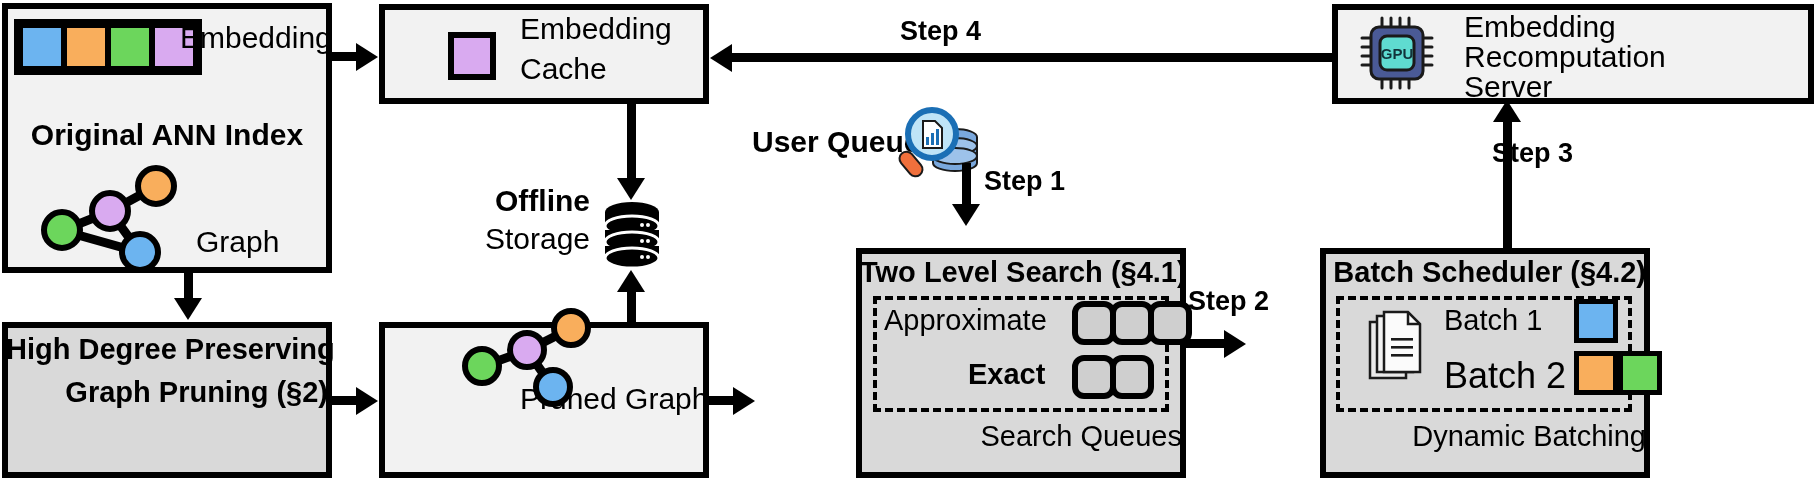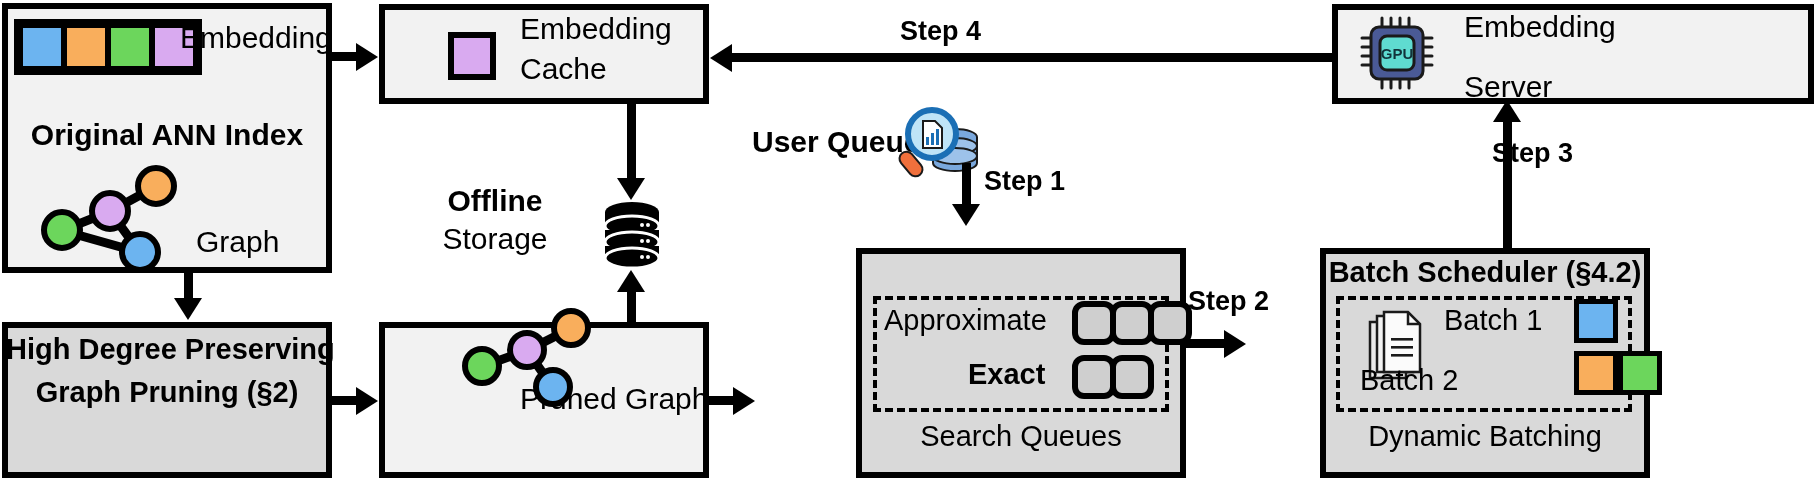--- a/index.html
+++ b/index.html
@@ -5,21 +5,21 @@
   html,body{margin:0;padding:0;background:#ffffff;}
   body{font-family:"Liberation Sans","DejaVu Sans",sans-serif;}
   #stage{position:relative;width:1817px;height:481px;background:#ffffff;overflow:hidden;}
 
   .box{position:absolute;box-sizing:border-box;border:6px solid #000;background:#f2f2f2;}
   .box.gray{background:#d9d9d9;}
   .dashed{position:absolute;box-sizing:border-box;border:4px dashed #000;}
 
   .lbl{position:absolute;color:#000;white-space:pre;line-height:1.12;}
   .bold{font-weight:bold;}
-  .ctr{text-align:center;}
+  .ctr{text-align:right;}
 
   
   .ln{position:absolute;background:#000;}
   .ah{position:absolute;width:0;height:0;}
   .ah.right{border-top:14px solid transparent;border-bottom:14px solid transparent;border-left:22px solid #000;}
   .ah.left{border-top:14px solid transparent;border-bottom:14px solid transparent;border-right:22px solid #000;}
   .ah.down{border-left:14px solid transparent;border-right:14px solid transparent;border-top:22px solid #000;}
   .ah.up{border-left:14px solid transparent;border-right:14px solid transparent;border-bottom:22px solid #000;}
 
   
@@ -132,20 +132,21 @@
       <rect x="33" y="29" width="3" height="12" fill="#1b6fb5"></rect>
       <rect x="38" y="25" width="3" height="16" fill="#1b6fb5"></rect>
     </svg>
   </div>
 
   <div class="ln" style="left:962px;top:163px;width:9px;height:48px;"></div>
   <div class="ah down" style="left:952px;top:204px;"></div>
   <div class="lbl bold" style="left:984px;top:166px;font-size:27px;">Step 1</div>
 
   <div class="box gray" style="left:856px;top:248px;width:330px;height:230px;"></div>
+  <div class="lbl bold ctr" style="left:860px;top:256px;width:322px;font-size:29px;">Two Level Search (§4.1)</div>
 
   <div class="dashed" style="left:873px;top:296px;width:296px;height:116px;"></div>
 
   <div class="lbl" style="left:884px;top:304px;font-size:29px;">Approximate</div>
   <div class="lbl" style="left:968px;top:358px;font-size:29px;font-weight:bold;">Exact</div>
 
   <div style="position:absolute;left:1074px;top:0;width:1px;height:1px;"></div>
   <div class="slot" style="left:1072px;top:301px;width:44px;height:44px;"></div>
   <div class="slot" style="left:1110px;top:301px;width:44px;height:44px;"></div>
   <div class="slot" style="left:1148px;top:301px;width:44px;height:44px;"></div>
@@ -169,21 +170,21 @@
       <path d="M11 6 h26 l10 10 v46 h-36 z" fill="#f2f2f2" stroke="#1a1a1a" stroke-width="2.5"></path>
       <path d="M18 2 h24 l12 12 v48 h-36 z" fill="#fbfbfb" stroke="#1a1a1a" stroke-width="2.5"></path>
       <path d="M42 2 v12 h12" fill="none" stroke="#1a1a1a" stroke-width="2.5"></path>
       <rect x="25" y="28" width="22" height="2.6" fill="#1a1a1a"></rect>
       <rect x="25" y="36" width="22" height="2.6" fill="#1a1a1a"></rect>
       <rect x="25" y="44" width="22" height="2.6" fill="#1a1a1a"></rect>
     </svg>
   </div>
 
   <div class="lbl" style="left:1444px;top:304px;font-size:29px;">Batch 1</div>
-  <div class="lbl" style="left:1360px;top:356px;font-size:29px;margin-top:8px;">Batch 2</div>
+  <div class="lbl" style="left:1444px;top:356px;font-size:36px;">Batch 2</div>
 
   <div style="position:absolute;left:1574px;top:299px;display:flex;">
       <div style="width: 44px; height: 44px; box-sizing: border-box; border: 5px solid rgb(0, 0, 0); background: rgb(108, 180, 240);"></div>
     </div>
   <div style="position:absolute;left:1574px;top:351px;display:flex;">
       <div style="width: 44px; height: 44px; box-sizing: border-box; border: 5px solid rgb(0, 0, 0); background: rgb(249, 174, 92);"></div>
       <div style="width: 44px; height: 44px; box-sizing: border-box; border: 5px solid rgb(0, 0, 0); background: rgb(108, 214, 92);"></div>
     </div>
 
   <div class="lbl ctr" style="left:1324px;top:420px;width:322px;font-size:29px;">Dynamic Batching</div>
@@ -214,20 +215,21 @@
         <line x1="64" y1="42" x2="74" y2="42"></line>
           <line x1="64" y1="51" x2="74" y2="51"></line>
       </g>
       <rect x="13" y="13" width="52" height="52" rx="8" fill="#4a5a96" stroke="#1a1a1a" stroke-width="3"></rect>
       <rect x="22" y="22" width="34" height="34" rx="7" fill="#5fdbd0" stroke="#1a1a1a" stroke-width="3"></rect>
       <text x="39" y="45" font-family="'Liberation Sans',sans-serif" font-size="15" font-weight="bold" text-anchor="middle" fill="#12333a">GPU</text>
     </svg>
   </div>
 
   <div class="lbl" style="left:1464px;top:10px;font-size:30px;">Embedding</div>
+  <div class="lbl" style="left:1464px;top:40px;font-size:30px;">Recomputation</div>
   <div class="lbl" style="left:1464px;top:70px;font-size:30px;text-align:right;">Server</div>
 
   <div class="ln" style="left:726px;top:53px;width:606px;height:9px;"></div>
   <div class="ah left" style="left:710px;top:44px;"></div>
   <div class="lbl bold" style="left:900px;top:16px;font-size:27px;">Step 4</div>
 
 <div class="gedge" style="left: 62px; top: 225.5px; width: 51.6236px; transform: rotate(-21.5953deg);"></div>
     <div class="gedge" style="left: 110px; top: 206.5px; width: 52.3546px; transform: rotate(-28.5231deg);"></div>
     <div class="gedge" style="left: 110px; top: 206.5px; width: 50.8035px; transform: rotate(53.8068deg);"></div>
     <div class="gedge" style="left: 62px; top: 225.5px; width: 81.0432px; transform: rotate(15.7512deg);"></div>

